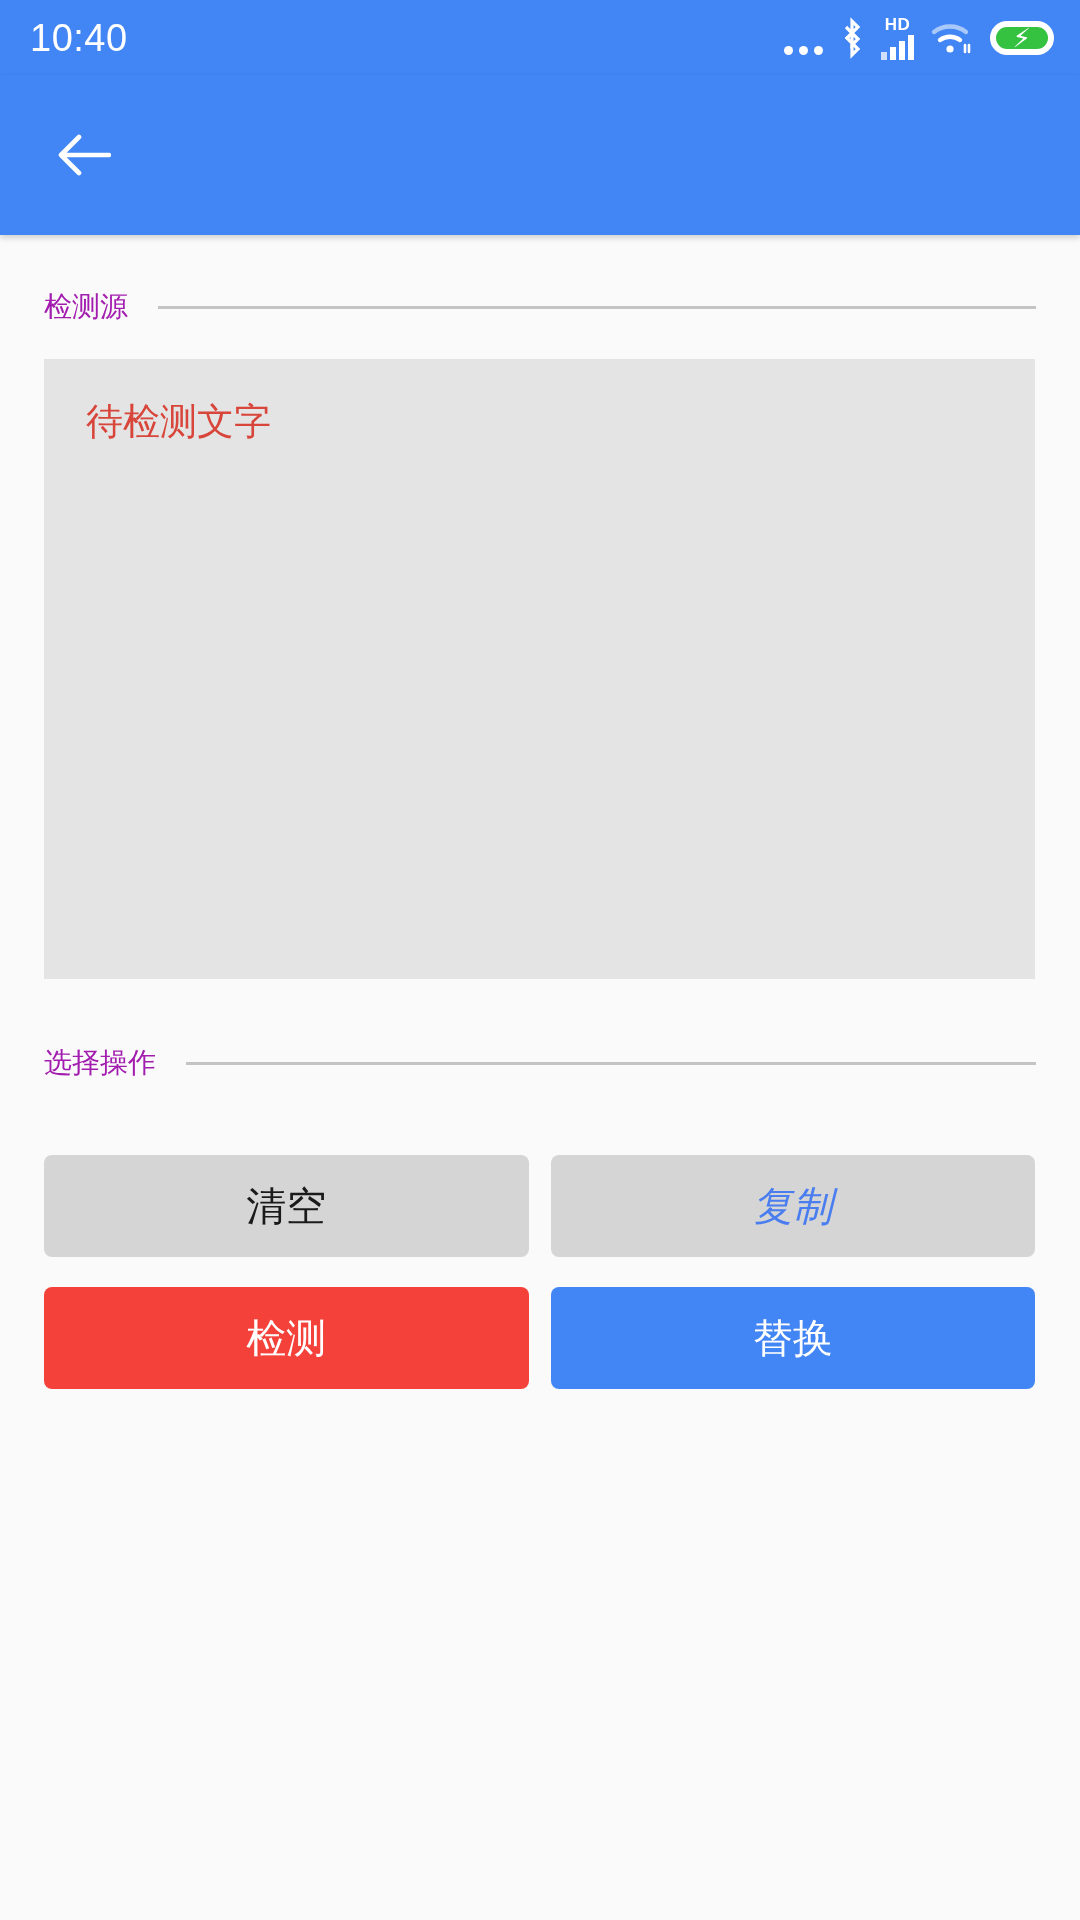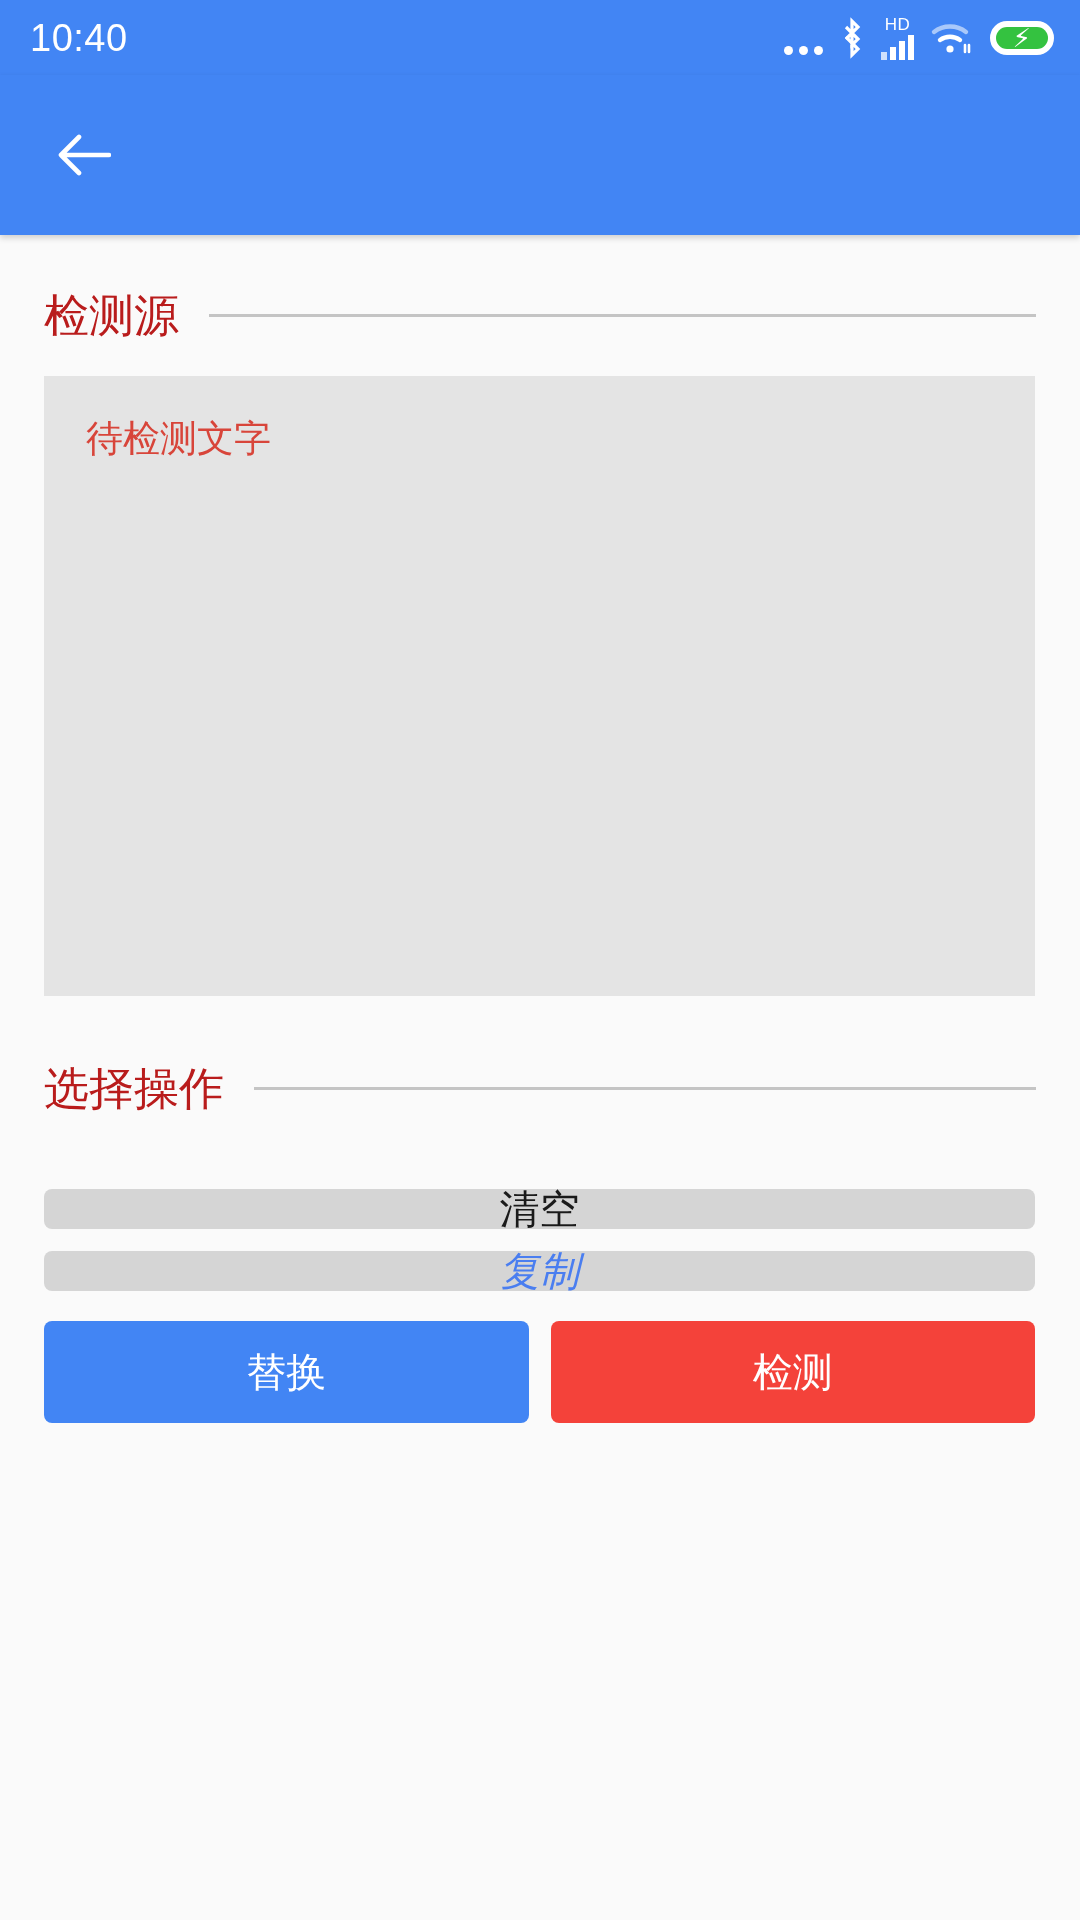--- a/index.html
+++ b/index.html
@@ -55,21 +55,21 @@
   .sig-wrap {
     display: flex;
     flex-direction: column;
     align-items: center;
     justify-content: flex-end;
     height: 44px;
   }
   .hd-label {
     color: #fff;
     font-size: 17px;
-    font-weight: normal;
+    font-weight: bold;
     line-height: 1;
     margin-bottom: 1px;
     letter-spacing: 0.5px;
   }
   .bars {
     display: flex;
     align-items: flex-end;
     gap: 3px;
     height: 26px;
   }
@@ -146,22 +146,22 @@
     padding: 0;
   }
 
   .section-head {
     display: flex;
     align-items: center;
     padding: 0 44px;
     box-sizing: border-box;
   }
   .section-title {
-    color: #b91c1c;
-    font-size: 45px;
+    color: #a21caf;
+    font-size: 28px;
     white-space: nowrap;
     line-height: 1;
   }
   .section-rule {
     flex: 1;
     height: 3px;
     background: #c4c4c4;
     margin-left: 30px;
   }
 
@@ -182,21 +182,21 @@
   }
 
   .op-section { margin-top: 70px; }
 
   .btn-row {
     display: flex;
     padding: 0 45px 0 44px;
     box-sizing: border-box;
     gap: 22px;
   }
-  .btn-row.row1 { margin-top: 78px; flex-direction: column; }
+  .btn-row.row1 { margin-top: 78px; }
   .btn-row.row2 { margin-top: 30px; }
 
   .btn {
     flex: 1;
     display: flex;
     align-items: center;
     justify-content: center;
     border-radius: 8px;
     box-sizing: border-box;
     cursor: pointer;
@@ -289,17 +289,17 @@
     <div class="section-title">选择操作</div>
     <div class="section-rule"></div>
   </div>
 
   <div class="btn-row row1">
     <div class="btn secondary dark-label">清空</div>
     <div class="btn secondary blue-label">复制</div>
   </div>
 
   <div class="btn-row row2">
+    <div class="btn primary red">检测</div>
     <div class="btn primary blue">替换</div>
-    <div class="btn primary red">检测</div>
   </div>
 
 </div>
 
 </body></html>

